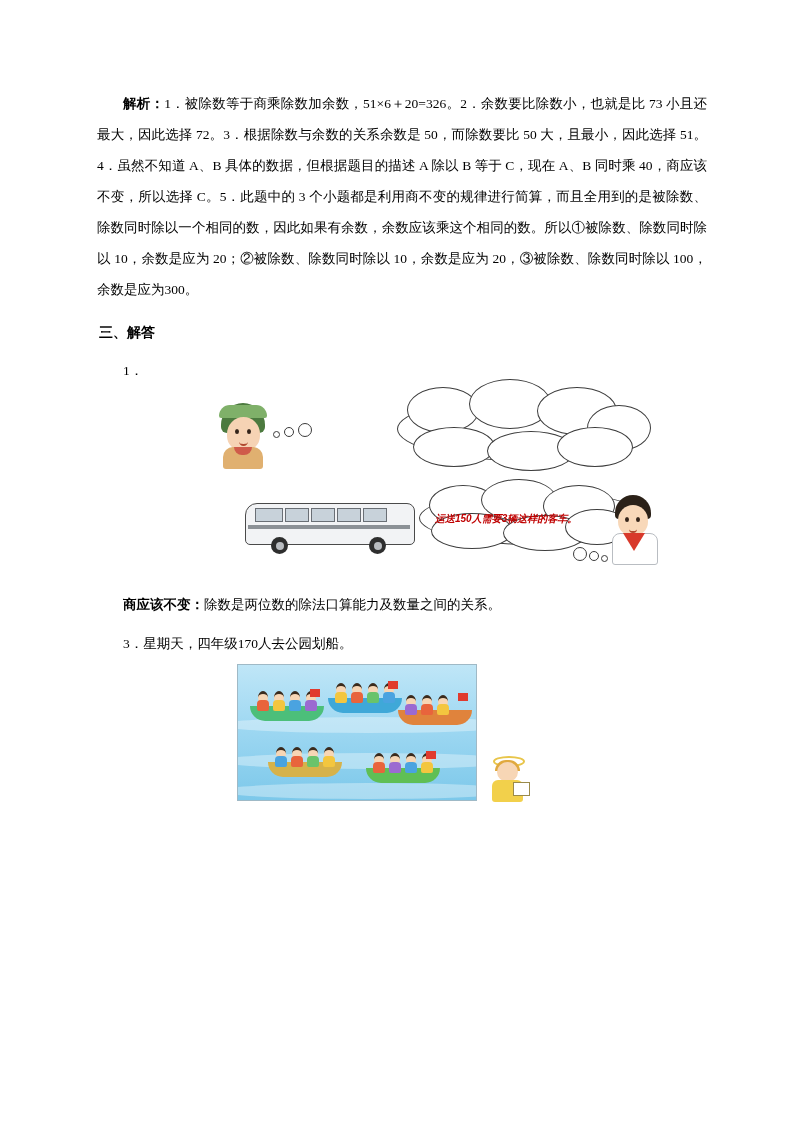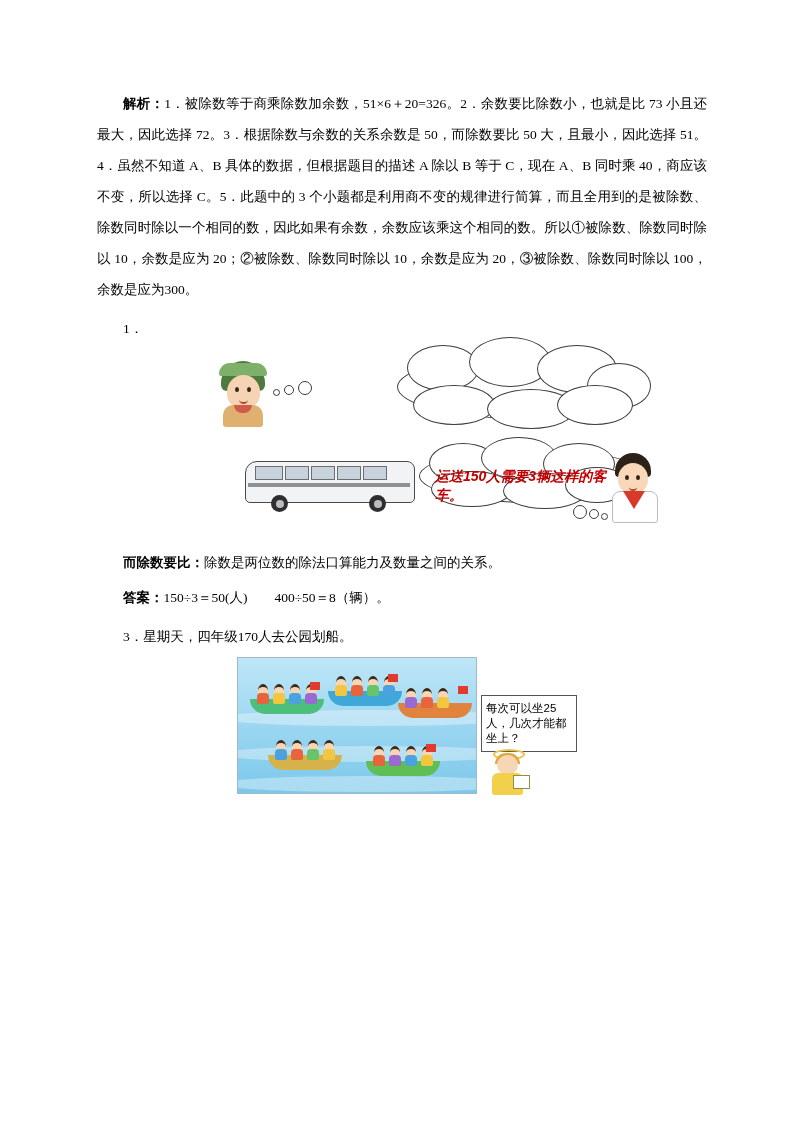--- a/index.html
+++ b/index.html
@@ -126,21 +126,21 @@
   .cloud-text {
     position: absolute;
     color: #c00000;
     font-weight: bold;
     font-style: italic;
     font-family: "Liberation Sans", sans-serif;
     line-height: 19px;
     z-index: 5;
   }
   #cloud1-text { left: 210px; top: 26px; width: 200px; font-size: 13px; }
-  #cloud2-text { left: 228px; top: 118px; width: 196px; font-size: 14px; }
+  #cloud2-text { left: 228px; top: 118px; width: 196px; font-size: 10px; }
 
   
   .bus {
     position: absolute; left: 38px; top: 108px;
     width: 168px; height: 56px;
   }
   .bus .body {
     position: absolute; left: 0; top: 4px;
     width: 168px; height: 40px;
     background: #f2f3f5;
@@ -272,20 +272,21 @@
   }
 </style>
 </head>
 <body>
 
 <div class="page">
   <div class="content">
 
     <p class="para indent"><span class="bold">解析：</span><span>1．被除数等于商乘除数加余数，51×6＋20=326。2．余数要比除数小，也就是比 73 小且还最大，因此选择 72。3．根据除数与余数的关系余数是 50，而除数要比 50 大，且最小，因此选择 51。4．虽然不知道 A、B 具体的数据，但根据题目的描述 A 除以 B 等于 C，现在 A、B 同时乘 40，商应该不变，所以选择 C。5．此题中的 3 个小题都是利用商不变的规律进行简算，而且全用到的是被除数、除数同时除以一个相同的数，因此如果有余数，余数应该乘这个相同的数。所以①被除数、除数同时除以 10，余数是应为 20；②被除数、除数同时除以 10，余数是应为 20，③被除数、除数同时除以 100，余数是应为300。</span></p>
 
+    <p class="section-head">三、解答</p>
 
     <p class="item-num">1．</p>
 
     <div class="figure" id="fig-bus">
 
       <div class="girl-head">
         <div class="hair"></div>
         <div class="bandana"></div>
         <div class="face"></div>
         <div class="eye l"></div>
@@ -345,23 +346,22 @@
         <div class="hair"></div>
         <div class="face"></div>
         <div class="eye l"></div>
         <div class="eye r"></div>
         <div class="mouth"></div>
         <div class="shirt"></div>
         <div class="scarf"></div>
       </div>
     </div>
 
-    <p class="para indent"><span class="bold">而除数要比：</span><span>除数是两位数的除法口算能力及数量之间的关系。</span></p>
-
-    <p class="para indent"><span class="bold">答案：</span><span>150÷3＝50(人)　　400÷50＝8（辆）。</span></p>
+    <p class="para indent"><span class="bold">商应该不变：</span><span>除数是两位数的除法口算能力及数量之间的关系。</span></p>
+
 
 
     <p class="item-num">3．星期天，四年级170人去公园划船。</p>
 
     <div class="figure" id="fig-boat">
       <div class="boat-pic">
         <div class="wave" style="top:52px;"></div>
         <div class="wave" style="top:88px;"></div>
         <div class="wave" style="top:118px;"></div>
 
@@ -459,21 +459,20 @@
               <div class="b" style="background:#4aa3e0;"></div>
             </div>
           <div class="kid" style="left:54px;">
               <div class="h"></div>
               <div class="b" style="background:#f3c63f;"></div>
             </div>
           <div class="flag"></div>
         </div>
       </div>
 
-      <div class="boat-caption">每次可以坐25人，几次才能都坐上？</div>
 
       <div class="teacher">
         <div class="halo"></div>
         <div class="hair"></div>
         <div class="head"></div>
         <div class="body"></div>
         <div class="card"></div>
       </div>
     </div>
 

